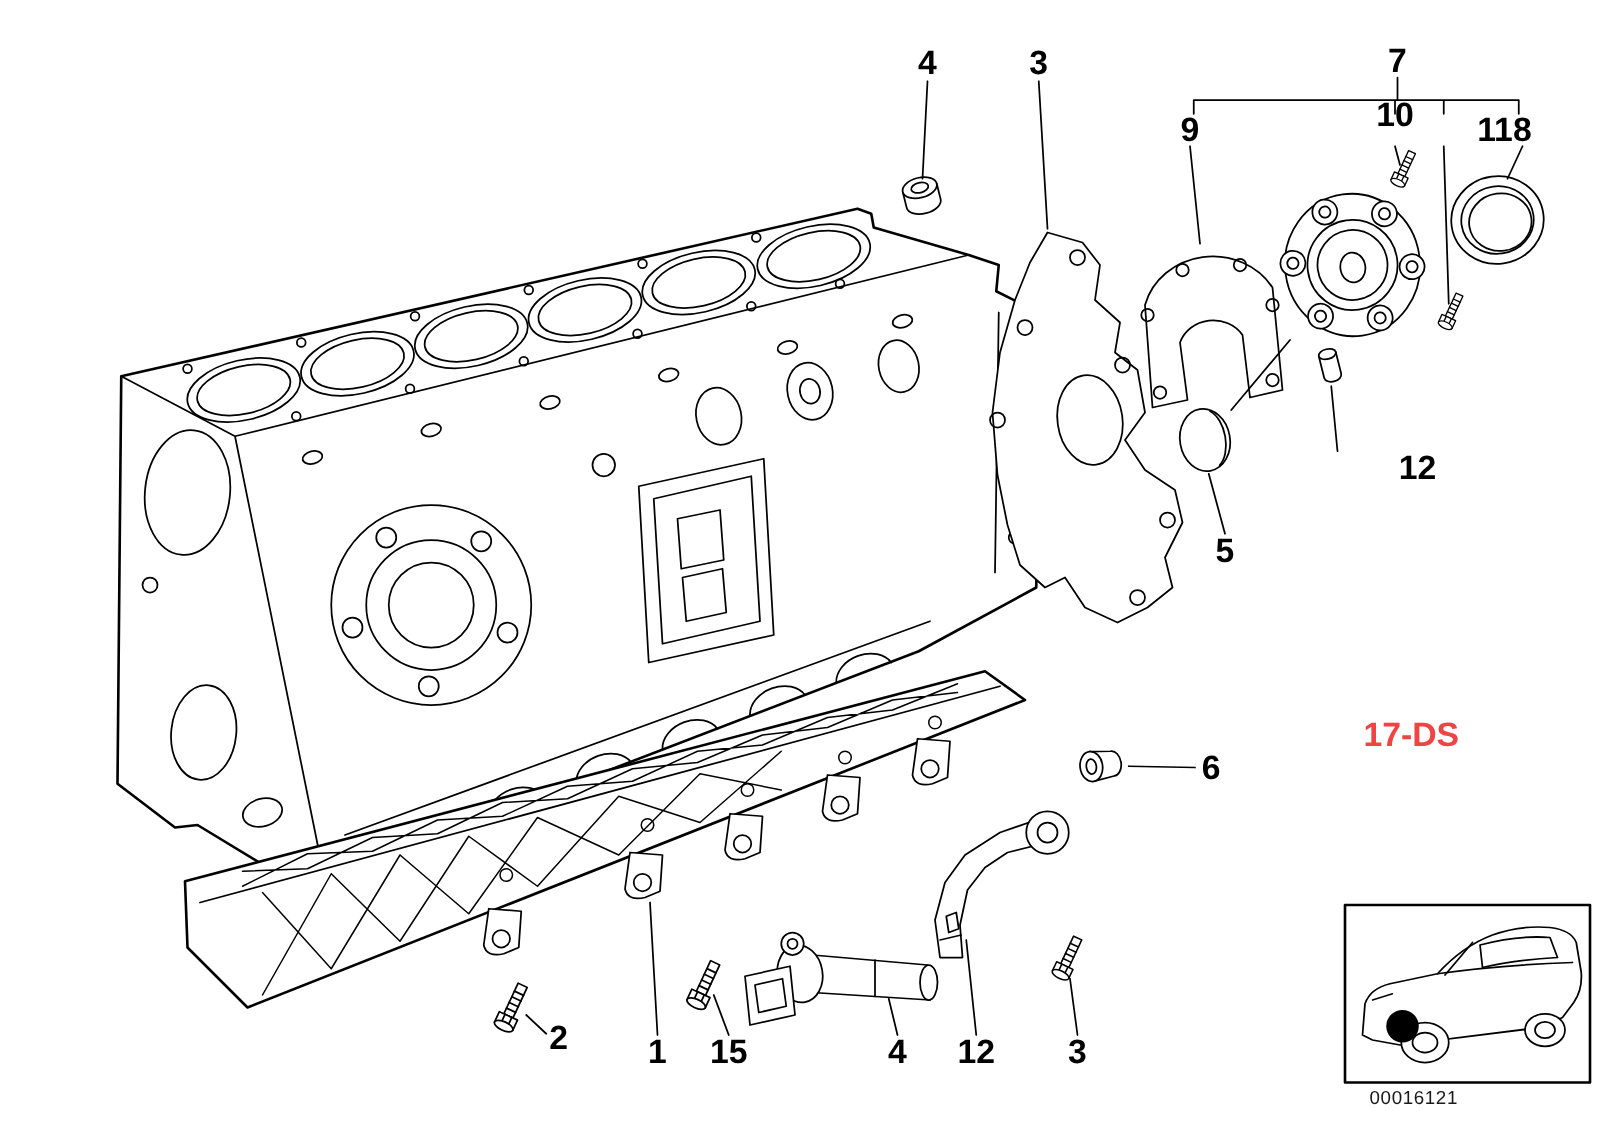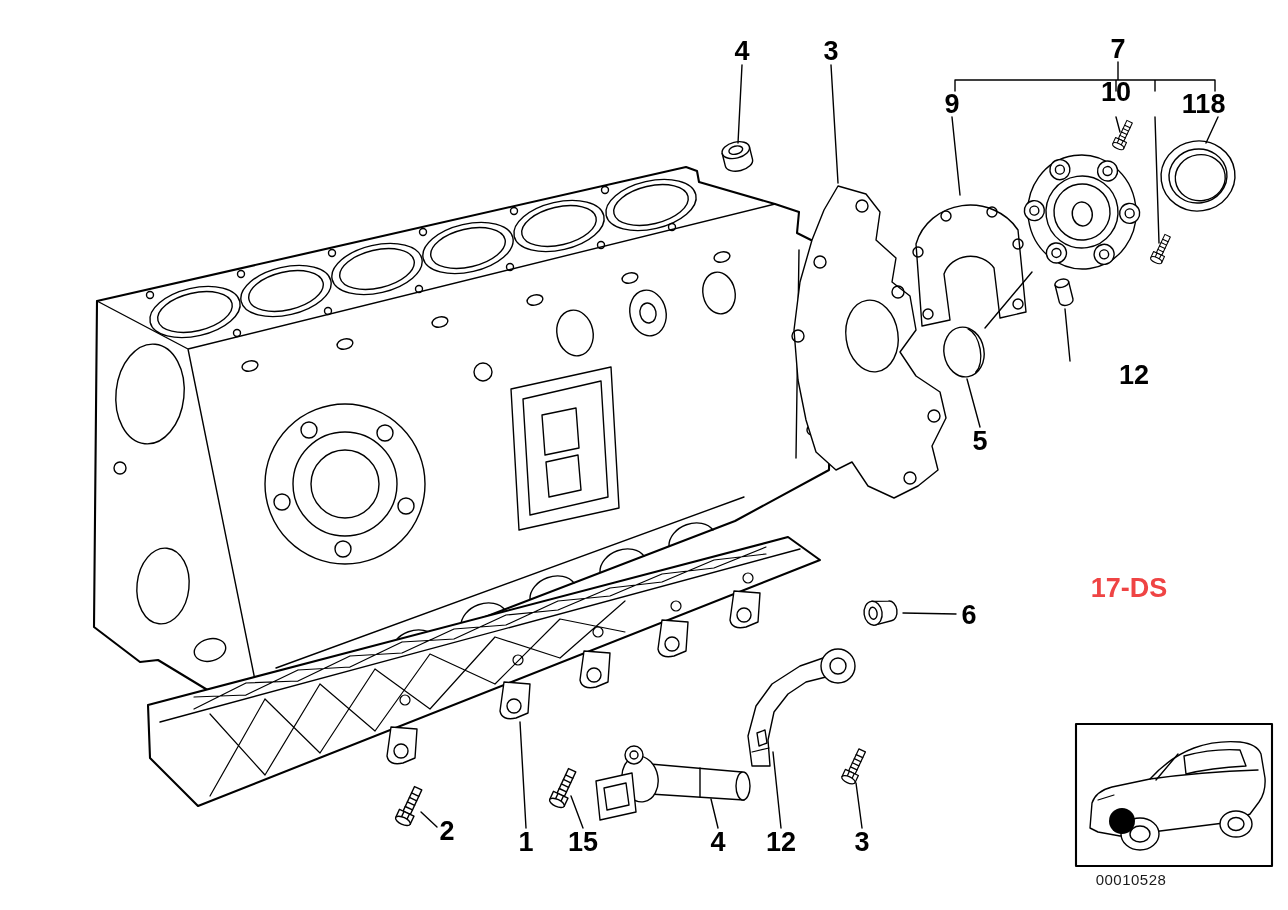--- a/index.html
+++ b/index.html
@@ -310,15 +310,15 @@
   <div class="callout" style="left:980px;top:441px">5</div>
   <div class="callout" style="left:969px;top:615px">6</div>
   <div class="callout" style="left:447px;top:831px">2</div>
   <div class="callout" style="left:526px;top:842px">1</div>
   <div class="callout" style="left:583px;top:842px">15</div>
   <div class="callout" style="left:718px;top:842px">4</div>
   <div class="callout" style="left:781px;top:842px">12</div>
   <div class="callout" style="left:862px;top:842px">3</div>
 
   <div class="code-label" style="left:1129px;top:588px">17-DS</div>
-  <div class="img-number" style="left:1131px;top:879px">00010528</div>
+  <div class="img-number" style="left:1131px;top:879px">00016121</div>
 
 </div>
 
 </body></html>

